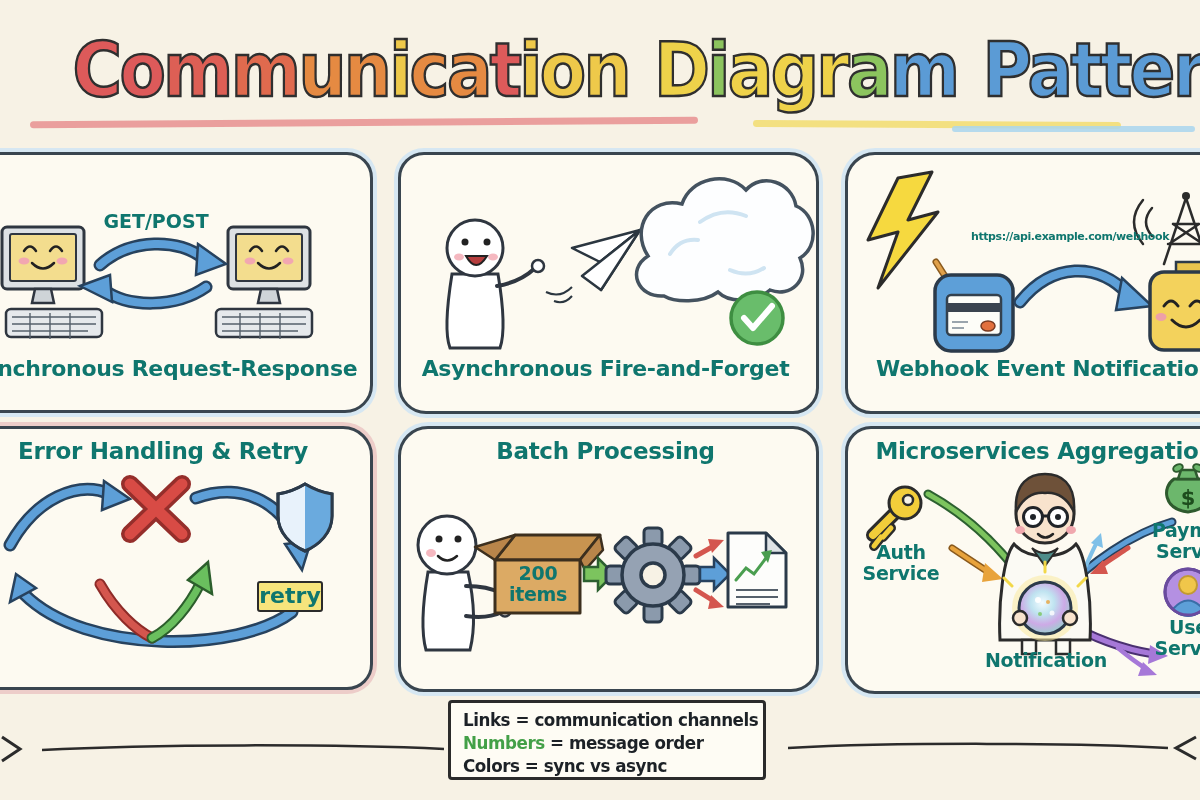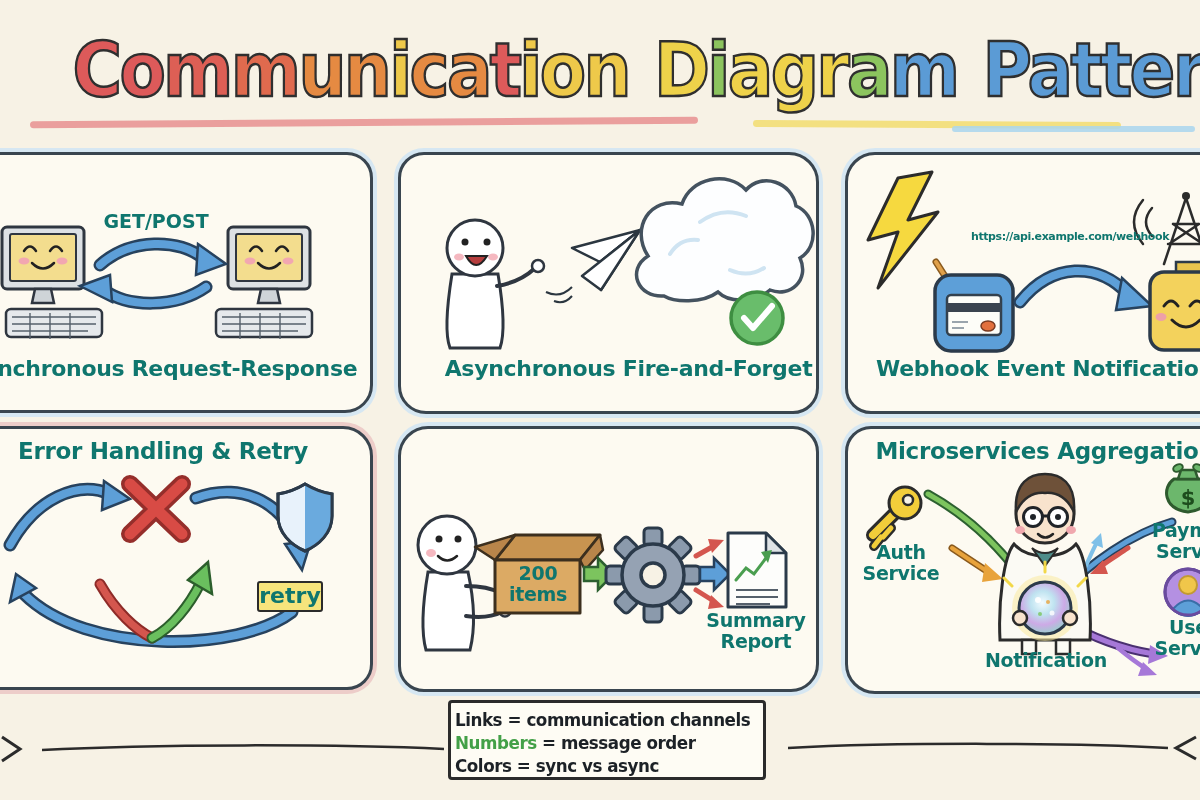--- a/index.html
+++ b/index.html
@@ -27,21 +27,21 @@
   .ptitle{font-size:23px;letter-spacing:-.3px;}
   .small{font-size:19px;line-height:21px;letter-spacing:-.3px;}
   #lbl-url{font-size:11px;letter-spacing:-.4px;}
   #lbl-getpost{font-size:19px;}
   #lbl-retry{font-size:22px;line-height:26px;background:#f6e47c;border:2.5px solid #2b2b2b;border-radius:3px;}
   #lbl-dollar{font-size:21px;color:#1d4d1d;}
 
   
   #legend{position:absolute;left:448px;top:700px;width:318px;height:80px;z-index:3;
           background:#fefcf4;border:3px solid #2b2b2b;border-radius:4px;box-sizing:border-box;
-          padding:5px 4px;}
+          padding:5px 12px;}
   #legend .lline{font-size:18px;line-height:23px;font-weight:700;color:#1c2126;letter-spacing:-.5px;
                  transform:scaleX(.93);transform-origin:0 50%;white-space:nowrap;}
 </style>
 </head>
 <body>
 
 <div id="canvas">
 
   <div id="title"><span class="word"><span style="color: rgb(221, 90, 90);">C</span><span style="color: rgb(221, 90, 90);">o</span><span style="color: rgb(221, 95, 85);">m</span><span style="color: rgb(224, 106, 78);">m</span><span style="color: rgb(229, 138, 66);">u</span><span style="color: rgb(229, 138, 66);">n</span><span style="color: rgb(238, 201, 74);">i</span><span style="color: rgb(229, 138, 66);">c</span><span style="color: rgb(229, 138, 66);">a</span><span style="color: rgb(221, 90, 90);">t</span><span style="color: rgb(238, 201, 74);">i</span><span style="color: rgb(238, 201, 74);">o</span><span style="color: rgb(238, 201, 74);">n</span></span><span class="word"><span style="color: rgb(238, 210, 74);">D</span><span style="color: rgb(140, 196, 94);">i</span><span style="color: rgb(238, 210, 74);">a</span><span style="color: rgb(238, 210, 74);">g</span><span style="color: rgb(238, 210, 74);">r</span><span style="color: rgb(140, 196, 94);">a</span><span style="color: rgb(91, 155, 213);">m</span></span><span class="word"><span style="color: rgb(91, 155, 213);">P</span><span style="color: rgb(91, 155, 213);">a</span><span style="color: rgb(91, 155, 213);">t</span><span style="color: rgb(91, 155, 213);">t</span><span style="color: rgb(91, 155, 213);">e</span><span style="color: rgb(91, 155, 213);">r</span></span></div>
   <div class="underline" style="left: 30px; top: 119px; width: 668px; transform: rotate(-0.4deg); background: rgb(231, 145, 145);"></div>
@@ -296,30 +296,30 @@
       <path d="M42,750 C150,744 340,744 444,749" stroke-width="2.5"></path>
       <path d="M788,748 C900,742 1080,743 1168,748" stroke-width="2.5"></path>
       <polyline points="2,737 20,749 2,761" stroke-width="3"></polyline>
       <polyline points="1196,737 1176,748 1196,759" stroke-width="3"></polyline>
     </g>
   </svg>
 
   <div class="lbl" id="lbl-getpost" style="left:96px;top:210px;width:120px;">GET/POST</div>
   <div class="lbl caption" style="left:-45px;top:356px;width:415px;">Synchronous Request-Response</div>
 
-  <div class="lbl caption" style="left:421px;top:356px;width:415px;text-align:center;">Asynchronous Fire-and-Forget</div>
+  <div class="lbl caption" style="left:398px;top:356px;width:415px;text-align:center;">Asynchronous Fire-and-Forget</div>
 
   <div class="lbl" id="lbl-url" style="left:945px;top:230px;width:250px;">https://api.example.com/webhook</div>
   <div class="lbl caption" style="left:845px;top:356px;width:400px;">Webhook Event Notification</div>
 
   <div class="lbl ptitle" style="left:-40px;top:438px;width:406px;">Error Handling &amp; Retry</div>
   <div class="lbl" id="lbl-retry" style="left:257px;top:581px;width:62px;height:27px;">retry</div>
 
+  <div class="lbl ptitle" style="left:398px;top:438px;width:415px;">Batch Processing</div>
   <div class="lbl small" style="left:506px;top:563px;width:64px;">200 items</div>
-  <div class="lbl small" style="left:706px;top:610px;width:100px;">Summary Report</div>
 
   <div class="lbl ptitle" style="left:845px;top:438px;width:400px;">Microservices Aggregation</div>
   <div class="lbl small" style="left:858px;top:542px;width:86px;">Auth Service</div>
   <div class="lbl small" style="left:985px;top:650px;width:120px;">Notification</div>
   <div class="lbl" id="lbl-dollar" style="left:1176px;top:486px;width:24px;">$</div>
   <div class="lbl small" style="left:1152px;top:520px;width:85px;">Payment Service</div>
   <div class="lbl small" style="left:1152px;top:617px;width:82px;">User Service</div>
 
   <div id="legend">
     <div class="lline"><span style="color: rgb(28, 33, 38);">Links</span><span> = communication channels</span></div>

